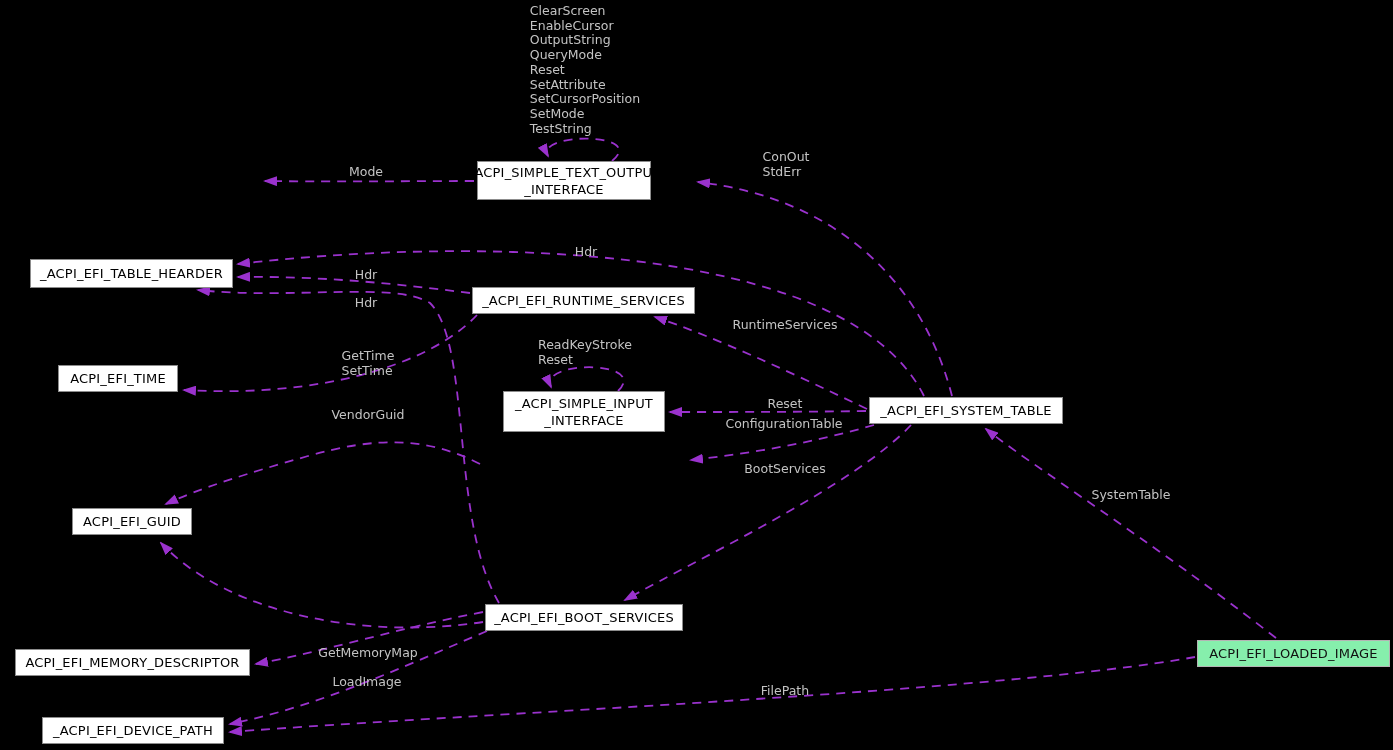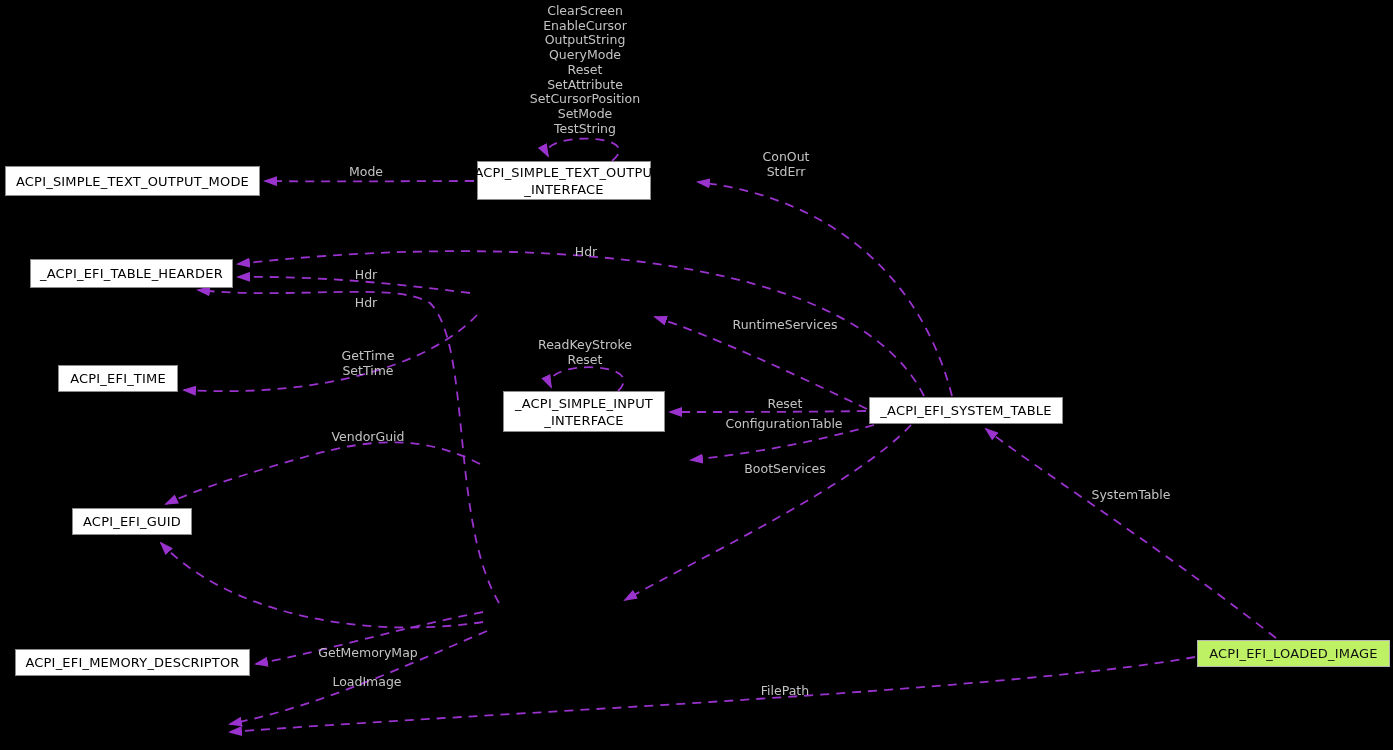--- a/index.html
+++ b/index.html
@@ -7,24 +7,24 @@
     position:relative;width:1393px;height:750px;background:#000;
     font-family:"DejaVu Sans","Liberation Sans",sans-serif;overflow:hidden;
   }
   svg.edges{position:absolute;left:0;top:0;width:1393px;height:750px;}
   .edge{fill:none;stroke:#9a32cd;stroke-width:1.8;stroke-dasharray:9 7;marker-end:url(#arr);}
   .node{
     position:absolute;box-sizing:border-box;display:flex;align-items:center;justify-content:center;
     background:#ffffff;border:1.4px solid #8c8c8c;color:#000;
     font-size:13px;line-height:17px;text-align:center;white-space:pre-line;letter-spacing:.2px;
   }
-  .node.gray{background:#bef264;border-color:#b4b4b4;color:#111;}
+  .node.gray{background:#86efac;border-color:#b4b4b4;color:#111;}
   .elabel{
     position:absolute;transform:translateX(-50%);
-    color:#c3c3c3;font-size:12.5px;line-height:14.7px;text-align:center;white-space:pre-line;
+    color:#c3c3c3;font-size:12.5px;line-height:14.7px;text-align:left;white-space:pre-line;
   }
 </style>
 </head>
 <body>
 
 <div class="canvas">
 
   <svg class="edges" viewBox="0 0 1393 750">
     <defs>
       <marker id="arr" viewBox="0 0 14 10" refX="12" refY="5" markerWidth="14" markerHeight="10" orient="auto" markerUnits="userSpaceOnUse">
@@ -45,30 +45,32 @@
     <path class="edge" d="M 911,425 C 855,485 705,555 625,600"></path>
     <path class="edge" d="M 477,315 C 430,365 320,398 184,390"></path>
     <path class="edge" d="M 480,464 C 425,436 375,437 308,456 C 248,473 198,489 166,504"></path>
     <path class="edge" d="M 483,622 C 365,640 228,614 161,543"></path>
     <path class="edge" d="M 483,612 C 395,629 330,650 256,664"></path>
     <path class="edge" d="M 487,631 C 400,668 320,706 230,724"></path>
     <path class="edge" d="M 1195,657 C 1000,692 480,713 230,732"></path>
     <path class="edge" d="M 1276,638 C 1150,540 1028,463 986,429"></path>
   </svg>
 
-  <div class="node" style="left:5px;top:166px;width:255px;height:30px">ACPI_SIMPLE_TEXT_OUTPUT_MODE</div>
   <div class="node" style="left:477px;top:161px;width:174px;height:39px">_ACPI_SIMPLE_TEXT_OUTPUT
 _INTERFACE</div>
   <div class="node" style="left:30px;top:259px;width:203px;height:29px">_ACPI_EFI_TABLE_HEARDER</div>
+  <div class="node" style="left:472px;top:287px;width:223px;height:27px">_ACPI_EFI_RUNTIME_SERVICES</div>
   <div class="node" style="left:58px;top:365px;width:120px;height:27px">ACPI_EFI_TIME</div>
   <div class="node" style="left:503px;top:391px;width:162px;height:41px">_ACPI_SIMPLE_INPUT
 _INTERFACE</div>
   <div class="node" style="left:869px;top:397px;width:194px;height:27px">_ACPI_EFI_SYSTEM_TABLE</div>
   <div class="node" style="left:72px;top:508px;width:120px;height:27px">ACPI_EFI_GUID</div>
+  <div class="node" style="left:485px;top:604px;width:198px;height:27px">_ACPI_EFI_BOOT_SERVICES</div>
   <div class="node" style="left:15px;top:649px;width:235px;height:27px">ACPI_EFI_MEMORY_DESCRIPTOR</div>
+  <div class="node" style="left:42px;top:717px;width:182px;height:27px">_ACPI_EFI_DEVICE_PATH</div>
   <div class="node gray" style="left:1197px;top:640px;width:193px;height:27px">ACPI_EFI_LOADED_IMAGE</div>
 
   <div class="elabel" style="left:585px;top:4px">ClearScreen
 EnableCursor
 OutputString
 QueryMode
 Reset
 SetAttribute
 SetCursorPosition
 SetMode
@@ -80,19 +82,19 @@
   <div class="elabel" style="left:366px;top:268px">Hdr</div>
   <div class="elabel" style="left:366px;top:296px">Hdr</div>
   <div class="elabel" style="left:785px;top:318px">RuntimeServices</div>
   <div class="elabel" style="left:368px;top:349px">GetTime
 SetTime</div>
   <div class="elabel" style="left:585px;top:338px">ReadKeyStroke
 Reset</div>
   <div class="elabel" style="left:785px;top:397px">Reset</div>
   <div class="elabel" style="left:784px;top:417px">ConfigurationTable</div>
   <div class="elabel" style="left:785px;top:462px">BootServices</div>
-  <div class="elabel" style="left:368px;top:430px">VendorGuid</div>
+  <div class="elabel" style="left:368px;top:408px">VendorGuid</div>
   <div class="elabel" style="left:368px;top:646px">GetMemoryMap</div>
   <div class="elabel" style="left:367px;top:675px">LoadImage</div>
   <div class="elabel" style="left:785px;top:684px">FilePath</div>
   <div class="elabel" style="left:1131px;top:488px">SystemTable</div>
 
 </div>
 
 </body></html>

